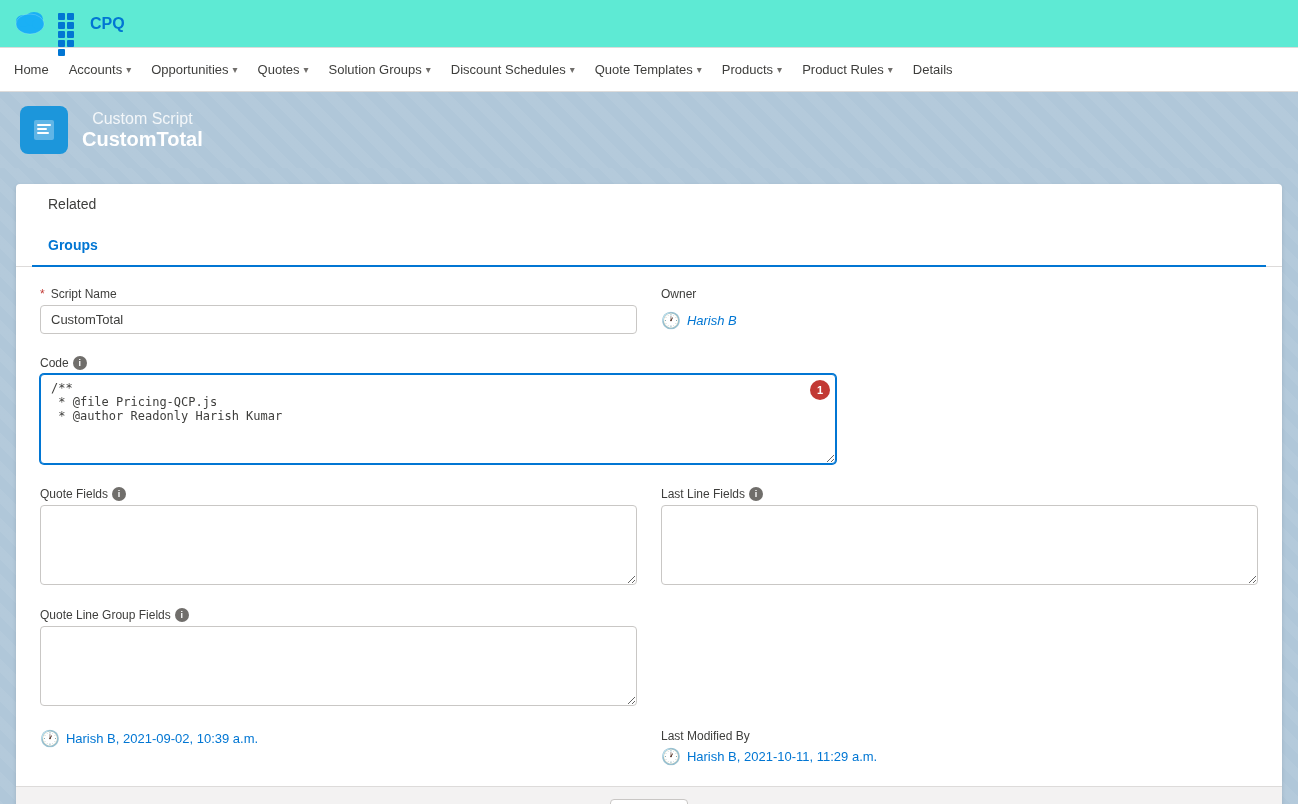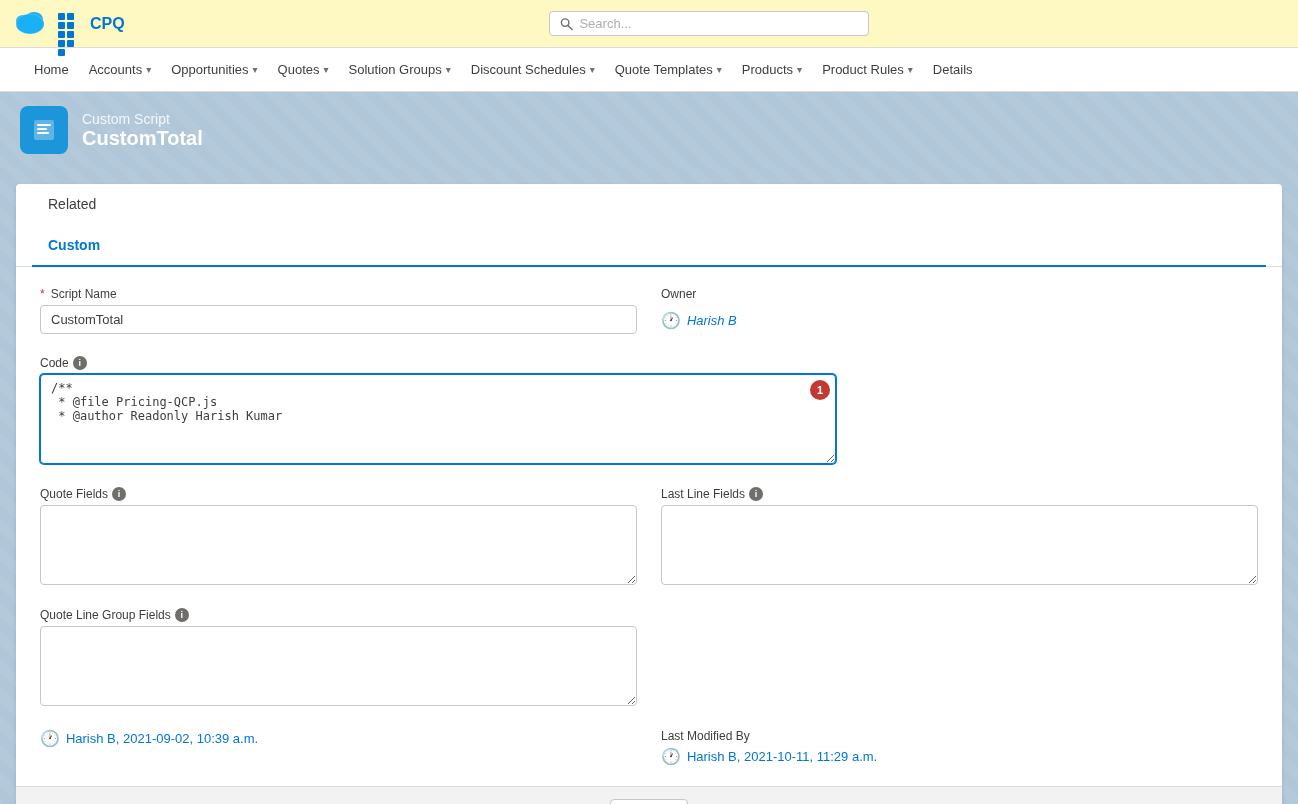--- a/index.html
+++ b/index.html
@@ -1,20 +1,20 @@
 <!DOCTYPE html>
 <html><head>
   <meta charset="utf-8">
   <style>
     * { box-sizing: border-box; margin: 0; padding: 0; }
     body { font-family: 'Salesforce Sans', Arial, sans-serif; font-size: 13px; background: #f3f2f2; }
 
     
     .top-bar {
-      background: #fef9c3;
+      background: #5eead4;
       border-bottom: 1px solid #dddbda;
       display: flex;
       align-items: center;
       height: 48px;
       padding: 0 12px;
       position: relative;
       z-index: 10;
     }
     .top-bar-left {
       display: flex;
@@ -66,21 +66,21 @@
     }
     .search-input-wrap input::placeholder { color: #aeaeac; }
 
     
     .nav-bar {
       background: #fff;
       border-bottom: 1px solid #dddbda;
       display: flex;
       align-items: center;
       height: 44px;
-      padding: 0 24px;
+      padding: 0 4px;
       overflow: hidden;
     }
     .nav-item {
       display: flex;
       align-items: center;
       height: 44px;
       padding: 0 10px;
       font-size: 13px;
       color: #3e3e3c;
       cursor: pointer;
@@ -108,21 +108,21 @@
       height: 48px;
       background: #1c96db;
       border-radius: 8px;
       display: flex;
       align-items: center;
       justify-content: center;
       color: #fff;
       font-size: 22px;
     }
     .record-title-area { color: #fff; }
-    .record-subtitle { font-size: 14px; opacity: 0.85; }
+    .record-subtitle { font-size: 16px; opacity: 0.85; text-align: center; }
     .record-name { font-size: 20px; font-weight: 700; }
 
     
     .main-content {
       padding: 12px 16px;
     }
     .record-card {
       background: #fff;
       border-radius: 4px;
       box-shadow: 0 2px 4px rgba(0,0,0,0.12);
@@ -335,29 +335,20 @@
         <span></span>
       <span></span>
         <span></span>
         <span></span>
       <span></span>
         <span></span>
         <span></span>
     </div>
     <span class="cpq-label">CPQ</span>
   </div>
-  <div class="search-bar">
-    <div class="search-input-wrap">
-      <svg width="14" height="14" viewBox="0 0 14 14" fill="none">
-        <circle cx="5.5" cy="5.5" r="4" stroke="#706e6b" stroke-width="1.5"></circle>
-        <line x1="8.5" y1="8.5" x2="13" y2="13" stroke="#706e6b" stroke-width="1.5" stroke-linecap="round"></line>
-      </svg>
-      <input type="text" placeholder="Search..." style="">
-    </div>
-  </div>
 </div>
 
 <div class="nav-bar">
   <div class="nav-item home">
     <span>Home</span>
   </div>
   <div class="nav-item">
     <span>Accounts</span>
     <span class="chevron">▾</span>
   </div>
@@ -410,21 +401,21 @@
 </div>
 
 <div class="main-content bg-pattern" style="min-height: 520px; padding: 16px;">
   <div class="record-card">
 
     <div class="tabs-row">
       <div class="tab">
         <span>Related</span>
       </div>
       <div class="tab active">
-        <span>Custom</span>
+        <span>Groups</span>
       </div>
     </div>
 
     <div class="form-body">
 
       <div class="form-row">
         <div class="form-col">
           <div class="field-label">
             <span class="required">*</span>
             <span>Script Name</span>

